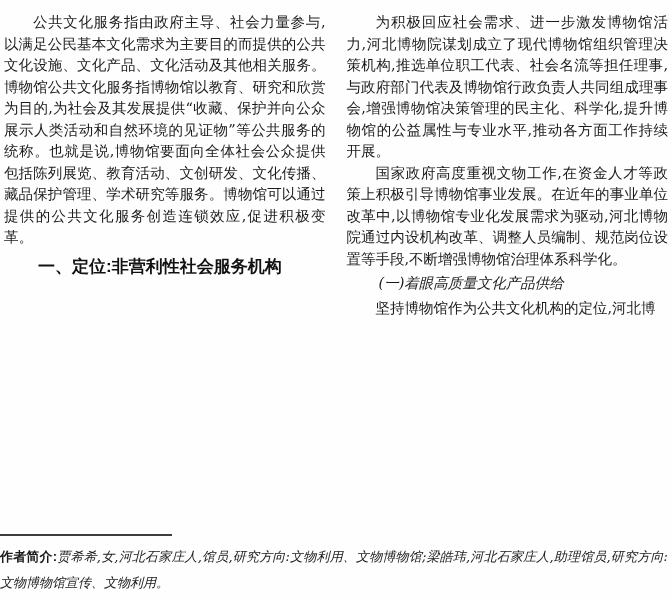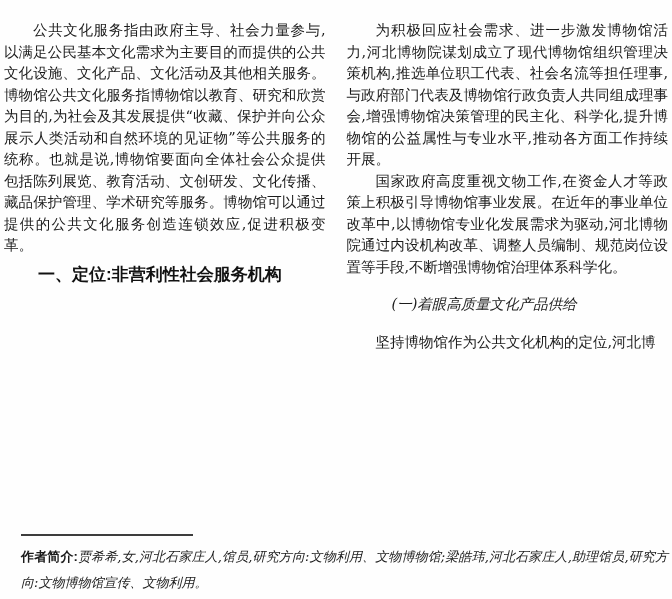--- a/index.html
+++ b/index.html
@@ -8,21 +8,21 @@
     background: #fefefe;
     width: 672px;
     height: 599px;
     overflow: hidden;
   }
   .page {
     position: relative;
     width: 672px;
     height: 599px;
     box-sizing: border-box;
-    padding: 20px 4px 0 4px;
+    padding: 12px 4px 0 4px;
     font-family: "DejaVu Serif", "Liberation Serif", serif;
     color: #1b1b1b;
   }
   .columns {
     display: flex;
     gap: 21px;
   }
   .col {
     width: 321.5px;
     font-size: 14.5px;
@@ -45,30 +45,30 @@
     margin: 7px 0 10px 0;
     text-indent: 2em;
     text-align: left;
     color: #111;
   }
   .kai {
     font-style: italic;
   }
   p.sub {
     text-indent: 2em;
-    margin: 16px;
+    margin: 3px;
   }
   sup.ref {
     font-size: 9.5px;
     line-height: 0;
     vertical-align: super;
   }
   .footnote {
     position: absolute;
-    left: 21px;
+    left: 0;
     right: 4px;
     top: 534px;
   }
   .footnote .rule {
     width: 172px;
     height: 0;
     border-top: 2px solid #3d3d3d;
     margin-bottom: 8px;
   }
   .footnote p.fn {

